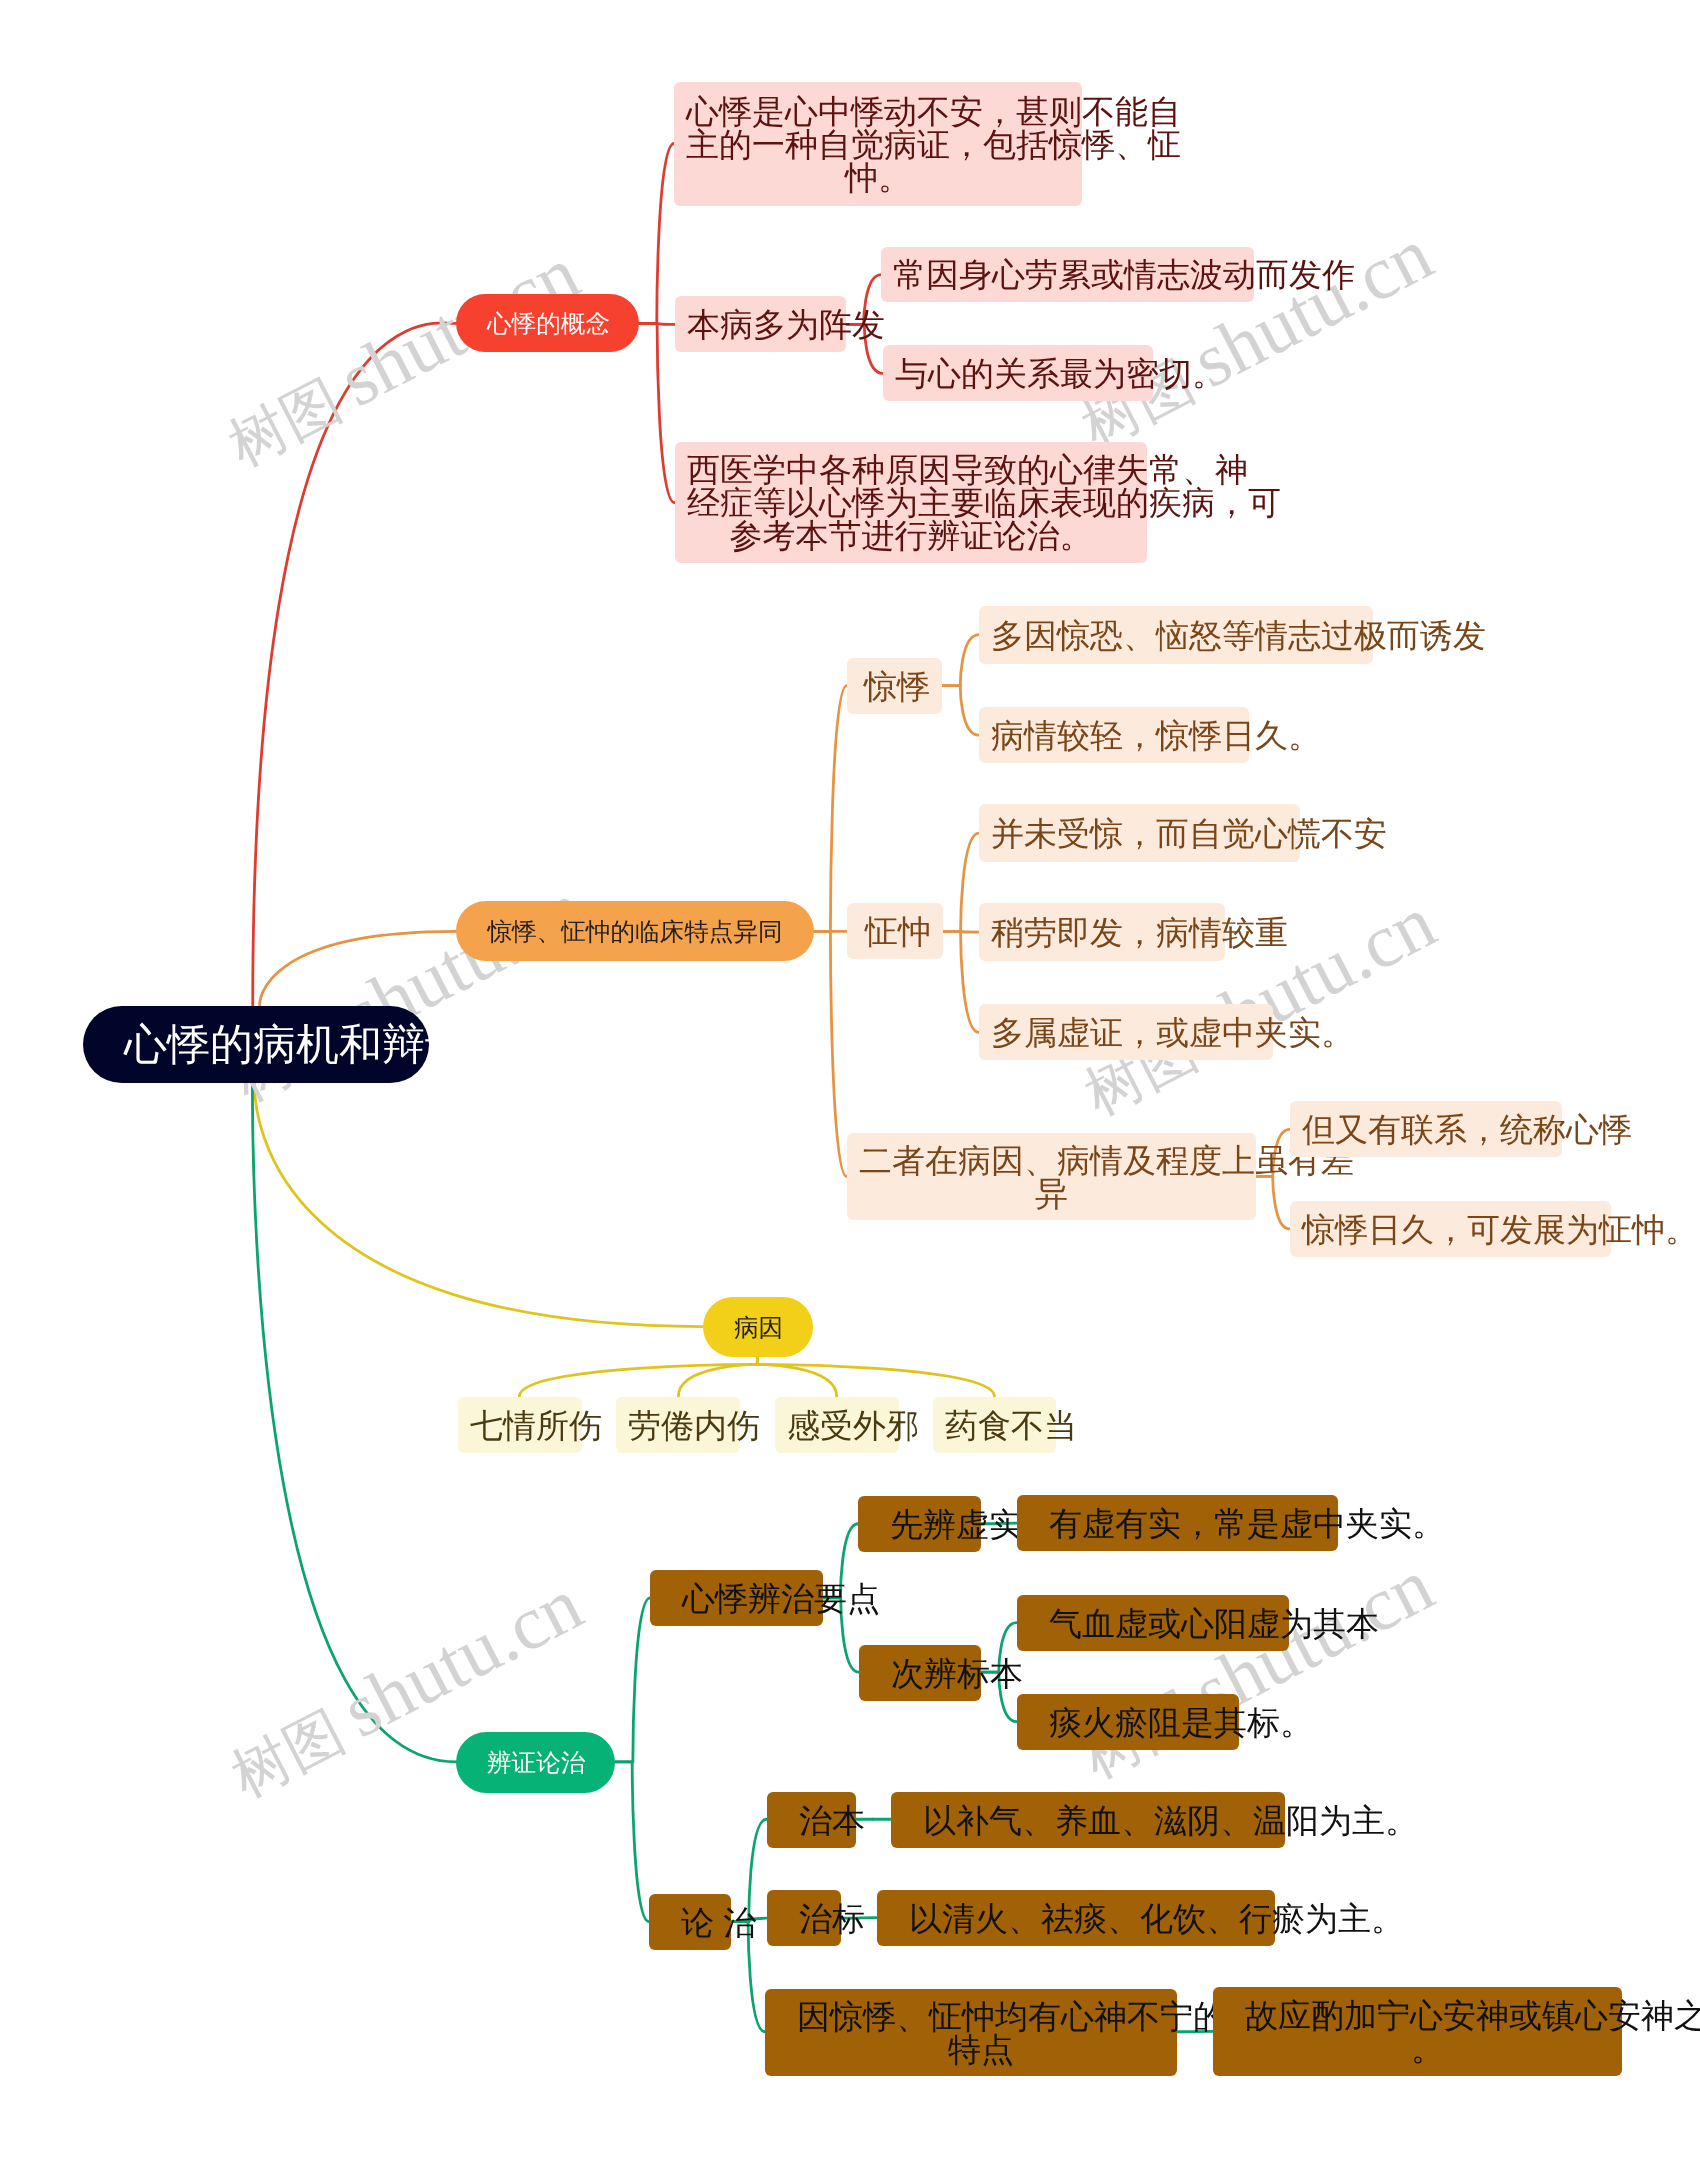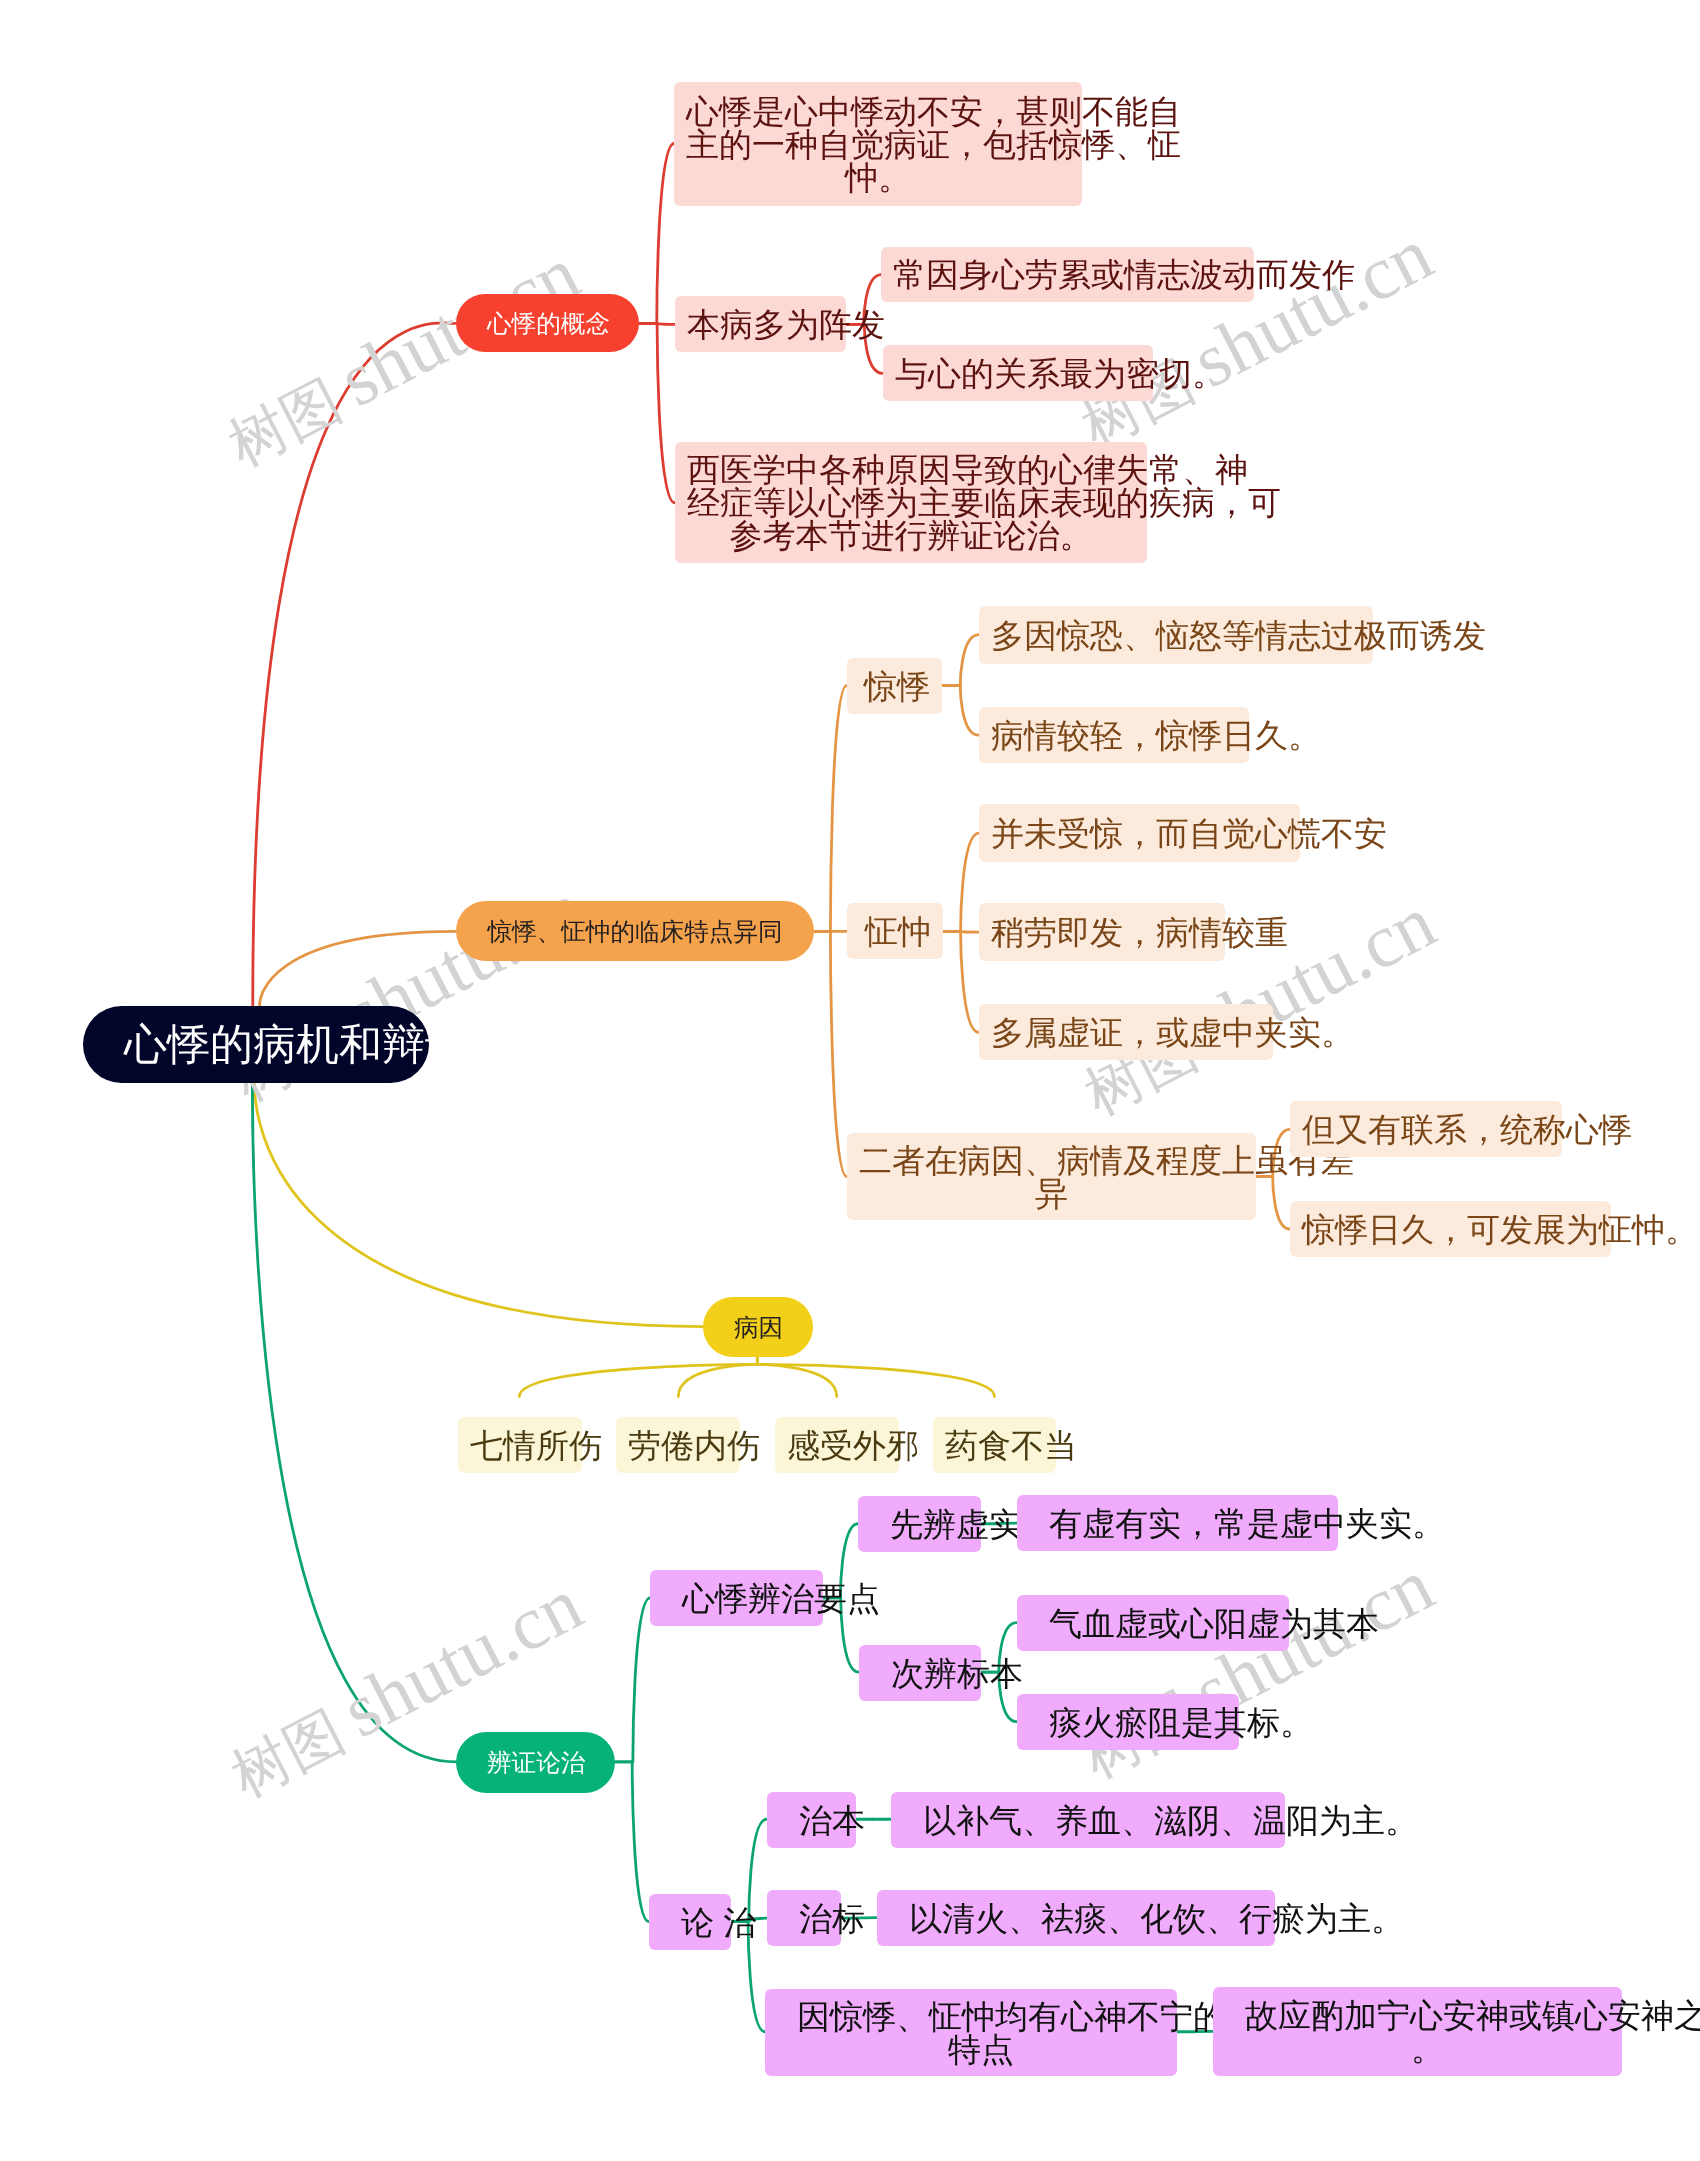--- a/index.html
+++ b/index.html
@@ -14,22 +14,22 @@
   .node span{display:block;width:100%;}
   .ralign span{text-align:right;}
   .root{border-radius:39px;background:#000529;color:#ffffff;font-size:43px;line-height:41px;padding:0 41px;}
   .k1{border-radius:31px;font-size:24.6px;padding:4px 31px;}
   .red1{background:#F7412F;color:#ffffff;}
   .orange1{background:#F4A24C;color:#231f20;}
   .yellow1{background:#F2CF18;color:#231f20;}
   .green1{background:#07B276;color:#ffffff;}
   .red2{background:#FDD9D6;color:#5C1310;}
   .orange2{background:#FCEBDD;color:#7A4618;justify-content:flex-end;}
-  .yellow2{background:#FBF6D8;color:#4A3A10;margin-top:20px;}
-  .green2{background:#f0abfc;color:#111111;padding-left:32px;}
+  .yellow2{background:#FBF6D8;color:#4A3A10;}
+  .green2{background:#a16207;color:#111111;padding-left:32px;}
   .wm{position:absolute;color:#D3D3D3;font-size:76px;line-height:76px;
       transform:rotate(-27.3deg);transform-origin:0 100%;white-space:nowrap;pointer-events:none;
       font-family:"Liberation Serif",serif;}
   .wmcjk{font-size:58px;}
   .wmlat{font-size:76px;margin-left:13.3px;}
 </style>
 </head>
 <body>
 
 <div id="canvas">

